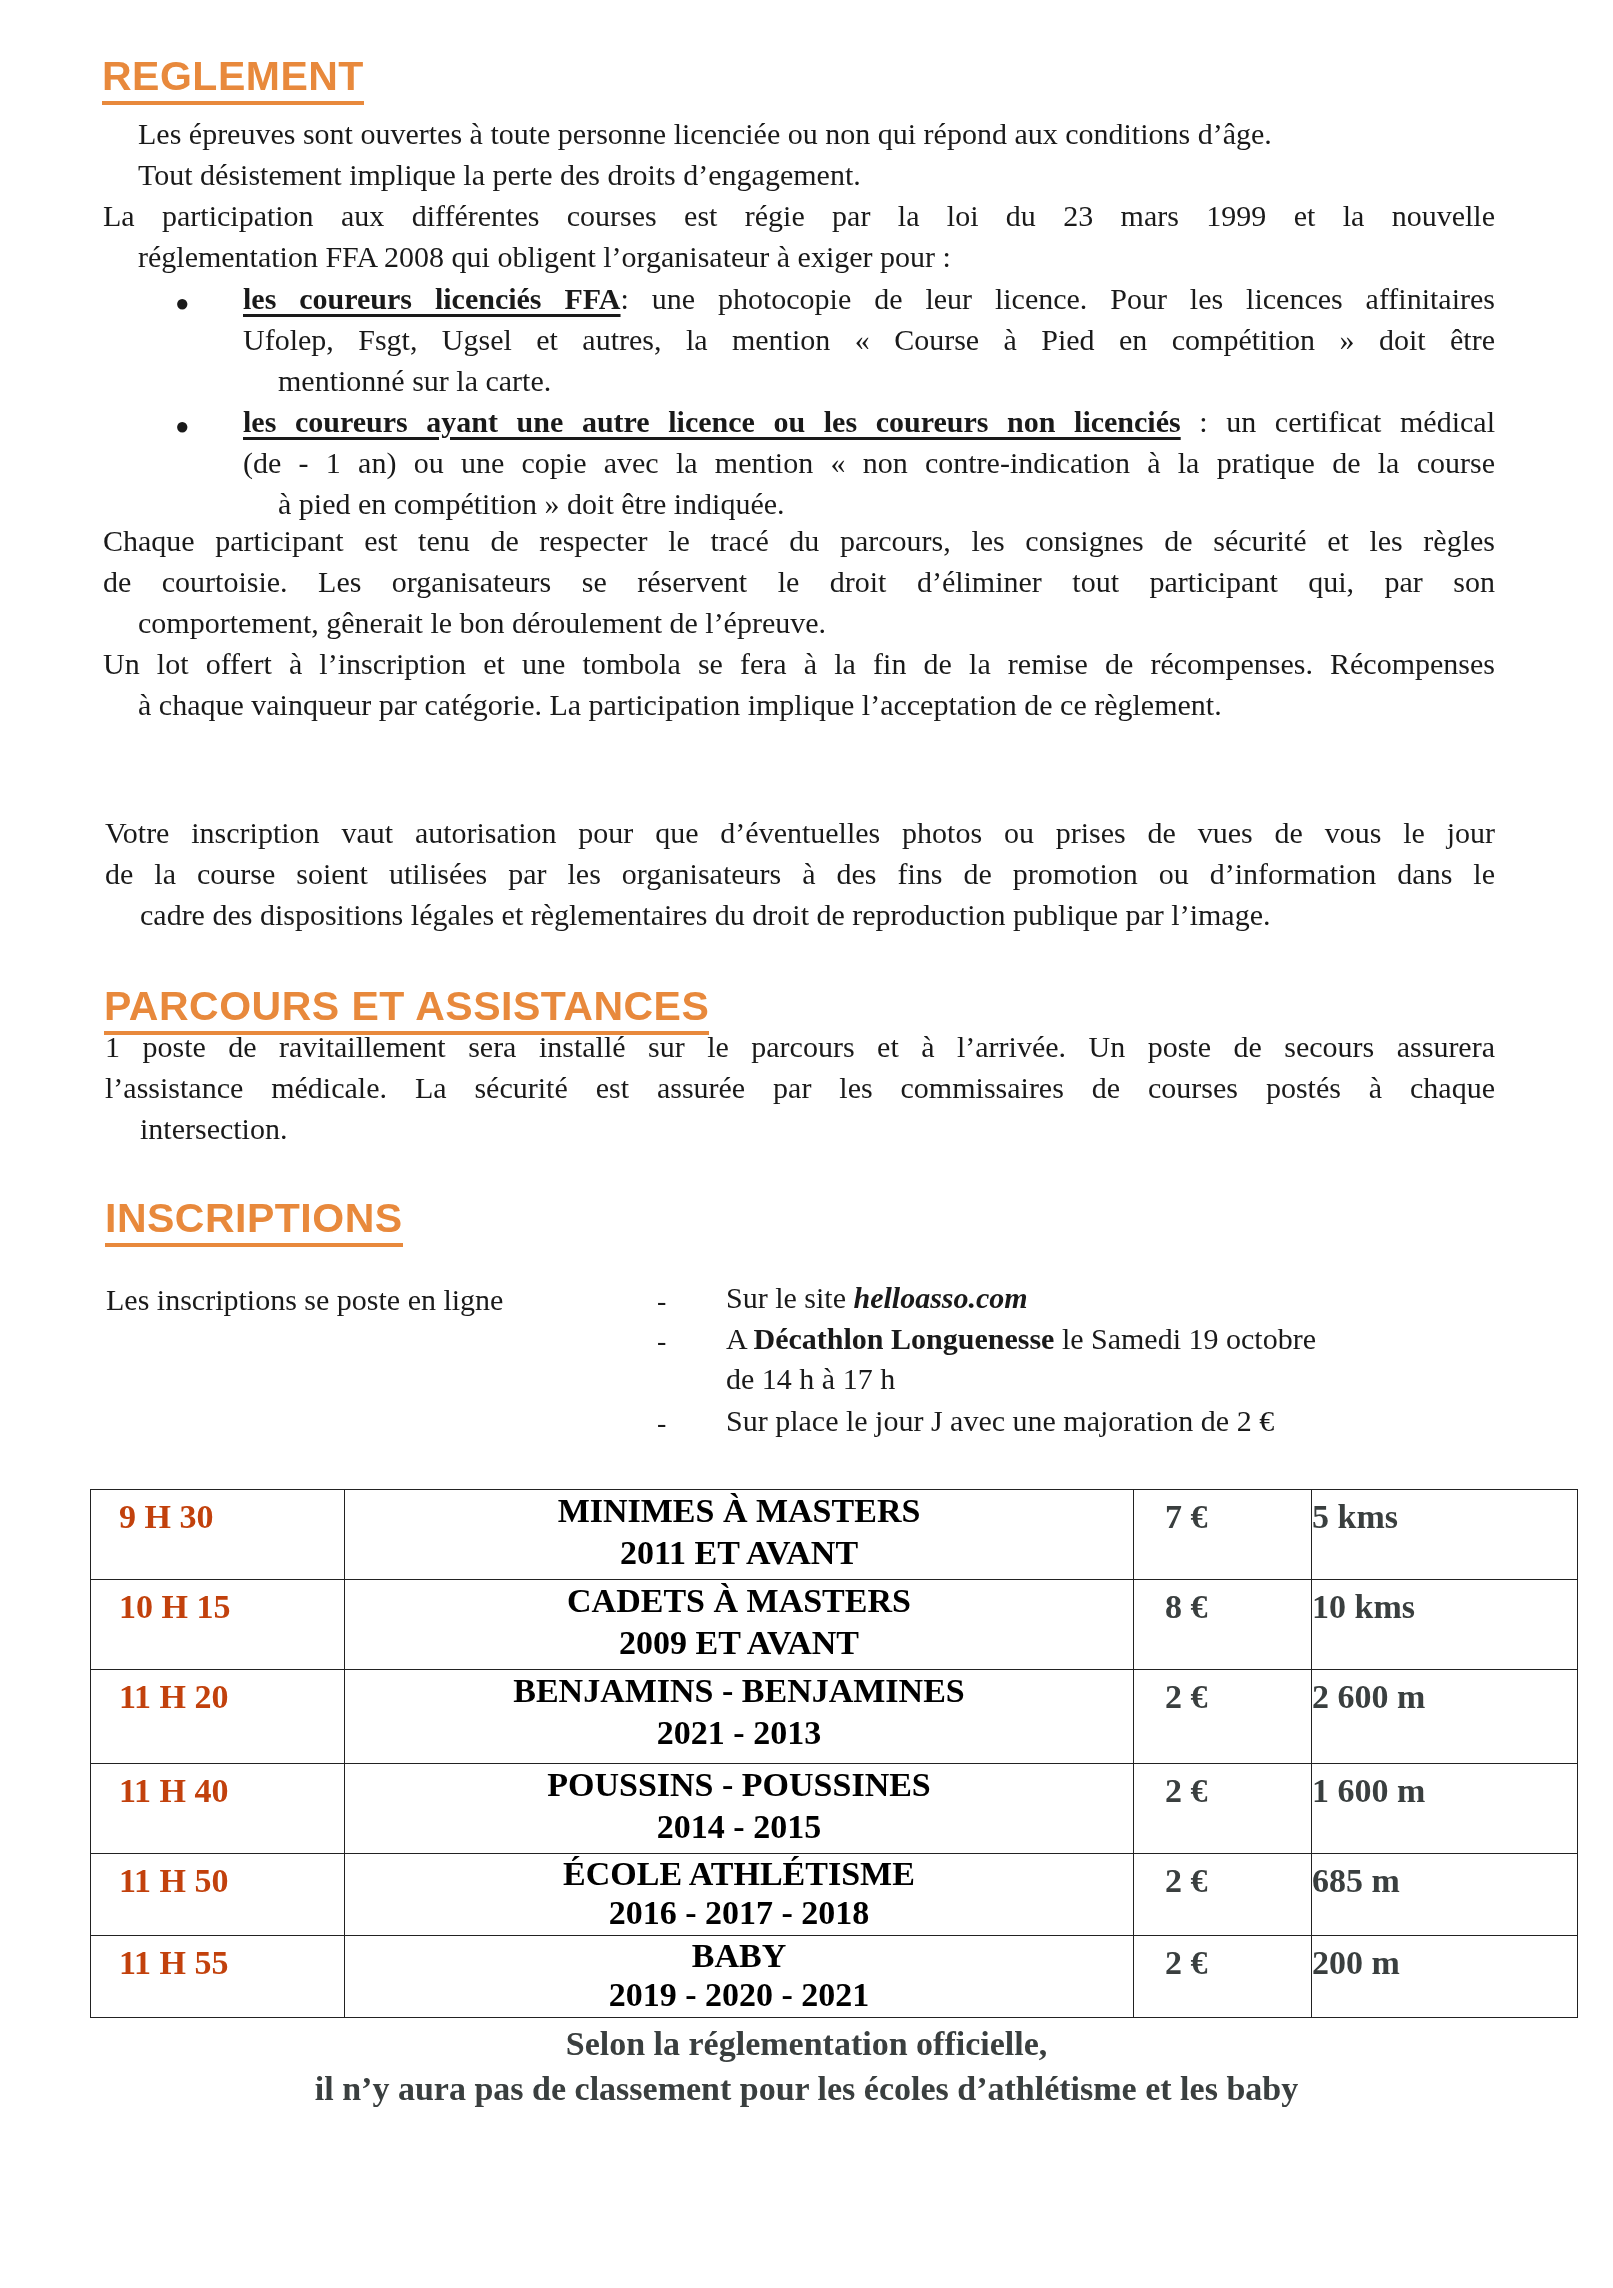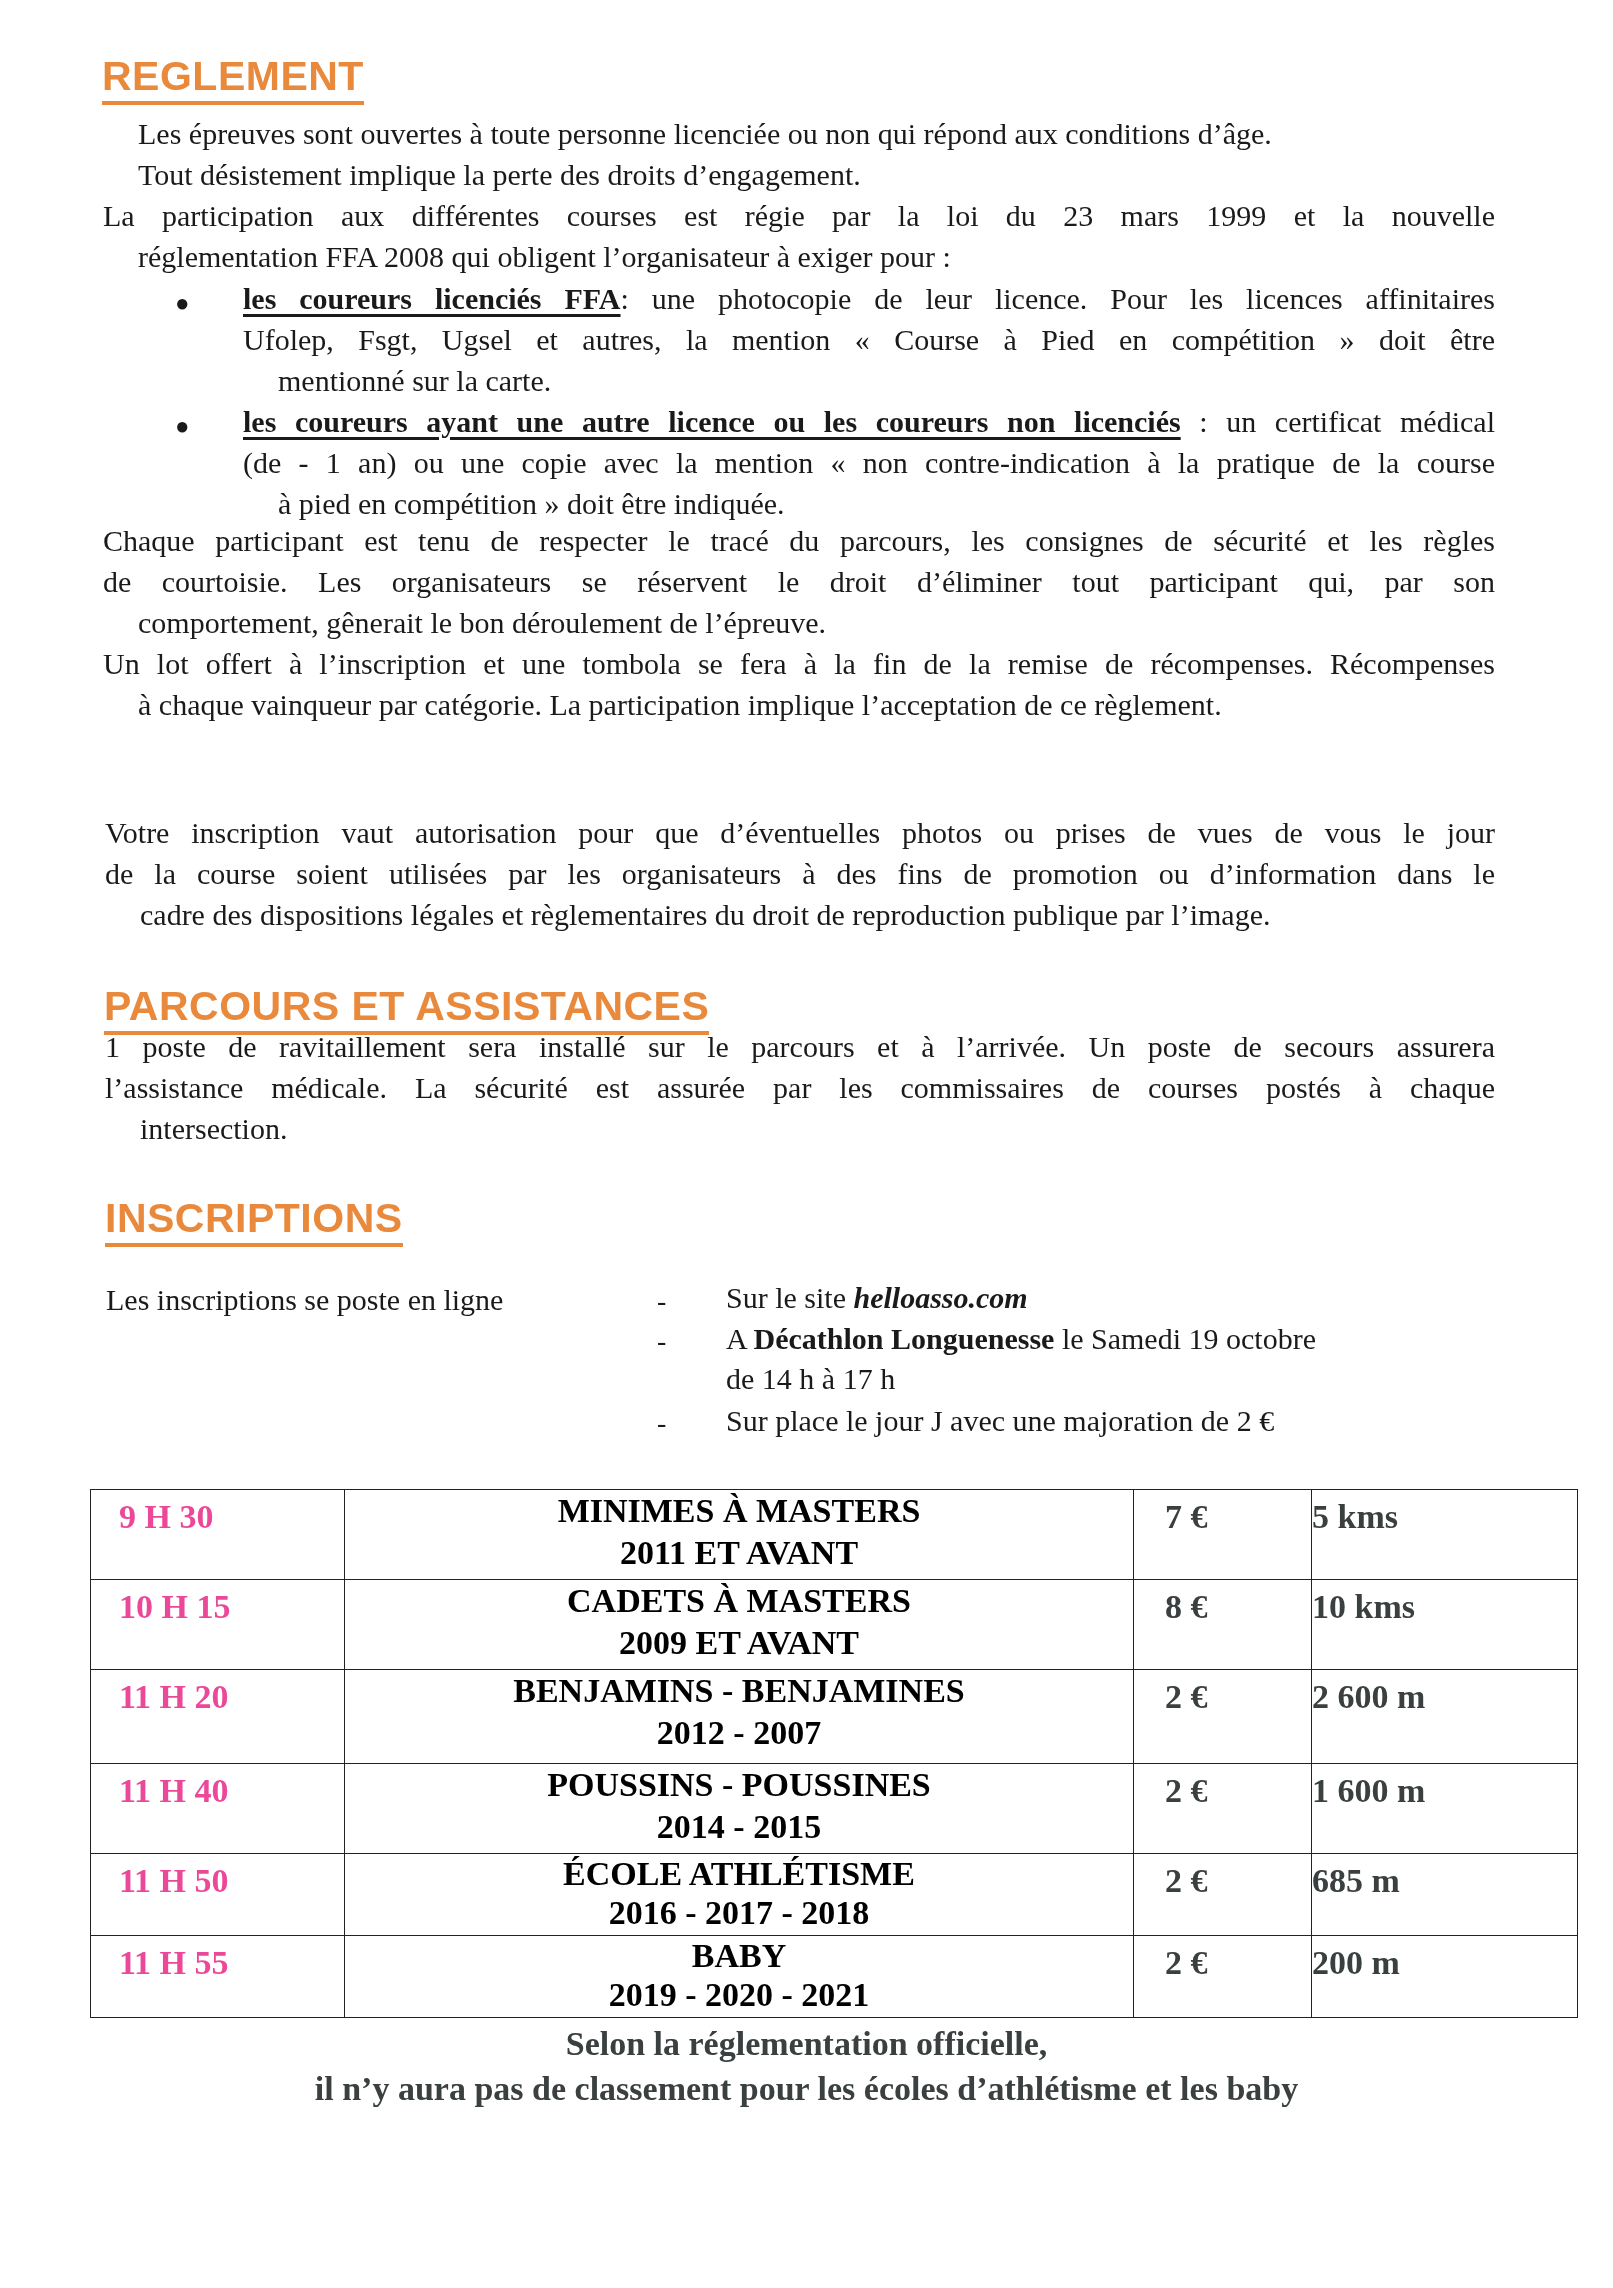--- a/index.html
+++ b/index.html
@@ -17,21 +17,21 @@
     .u { font-weight: bold; text-decoration: underline; text-decoration-thickness: 2.8px; text-underline-offset: 4.6px; }
     .insc-left { position: absolute; left: 106px; top: 1283px; font-size: 30px; }
     .dash { position: absolute; left: 657px; font-size: 28px; }
     .insc-item { position: absolute; left: 726px; font-size: 30px; }
     .it { font-style: italic; font-weight: bold; }
     .b { font-weight: bold; }
     table.sched { position: absolute; left: 90px; top: 1489px; width: 1487px; border-collapse: collapse;
                   table-layout: fixed; }
     table.sched td { border: 1.8px solid #222; vertical-align: top; font-weight: bold; font-size: 34px;
                      padding: 0; line-height: 42px; }
-    td.time { color: #ec4899; padding-left: 28px !important; padding-top: 5.5px !important; margin-top: 28px; }
+    td.time { color: #c2410c; padding-left: 28px !important; padding-top: 5.5px !important; margin-top: 28px; }
     td.cat { text-align: center; color: #000; font-size: 35px; }
     td.price { color: #3a3f3f; padding-left: 31px !important; padding-top: 5.5px !important; }
     td.dist { color: #3a3f3f; text-align: left; padding-top: 5.5px !important; }
     .note { position: absolute; left: 0; width: 1613px; text-align: center; font-weight: bold;
             font-size: 34px; color: #3a3f3f; }
   </style>
 </head>
 <body>
 
 <div class="page">
@@ -120,21 +120,21 @@
             <div>CADETS À MASTERS</div>
             <div>2009 ET AVANT</div>
           </td>
       <td class="price">8 €</td>
       <td class="dist">10 kms</td>
     </tr>
     <tr style="height:94px;">
       <td class="time">11 H 20</td>
       <td class="cat">
             <div>BENJAMINS - BENJAMINES</div>
-            <div>2012 - 2007</div>
+            <div>2021 - 2013</div>
           </td>
       <td class="price">2 €</td>
       <td class="dist">2 600 m</td>
     </tr>
     <tr style="height:90px;">
       <td class="time">11 H 40</td>
       <td class="cat">
             <div>POUSSINS - POUSSINES</div>
             <div>2014 - 2015</div>
           </td>

